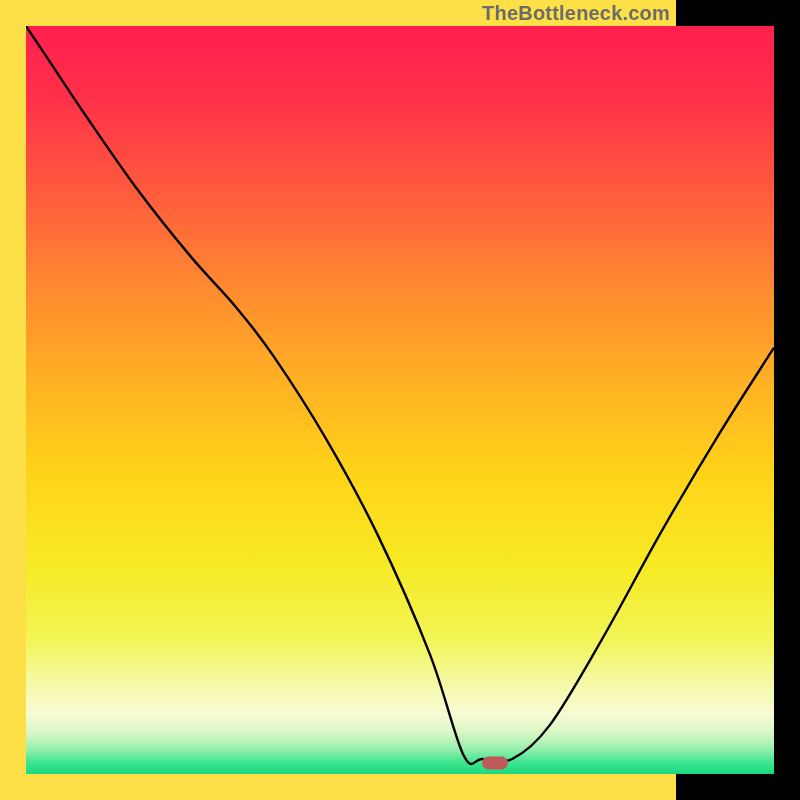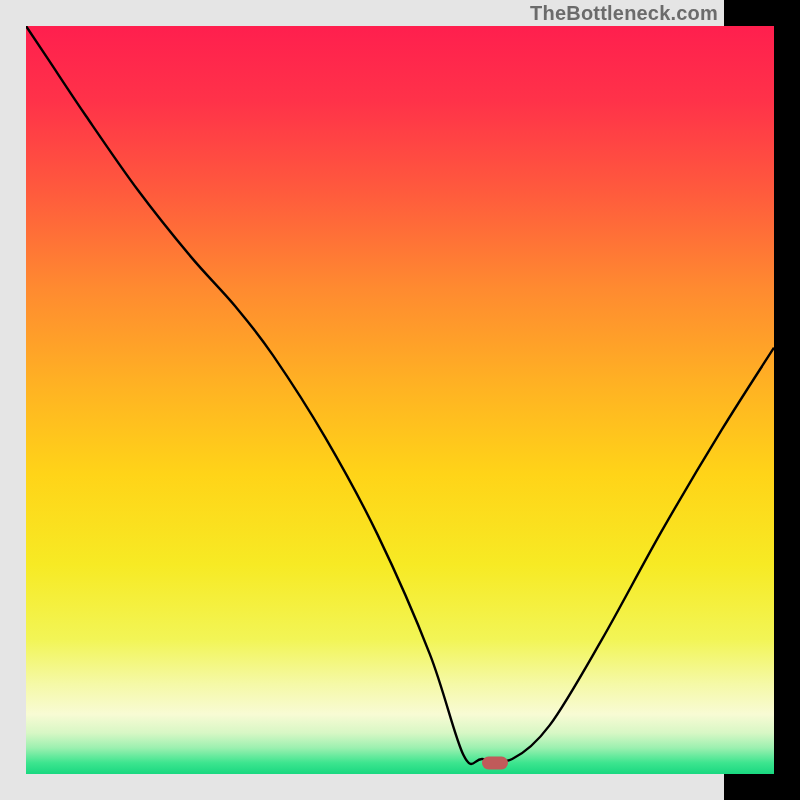--- a/index.html
+++ b/index.html
@@ -7,22 +7,21 @@
     padding: 0;
     width: 800px;
     height: 800px;
     background: #000;
     font-family: Arial, Helvetica, sans-serif;
   }
   .stage {
     position: relative;
     width: 676px;
     height: 800px;
-    background: #e5e5e5;
-    padding-left: 48px;
+    background: #fde047;
   }
   .watermark {
     position: absolute;
     top: 2px;
     right: 6px;
     color: #6b6b6b;
     font-size: 20px;
     font-weight: 600;
     letter-spacing: 0.2px;
   }

